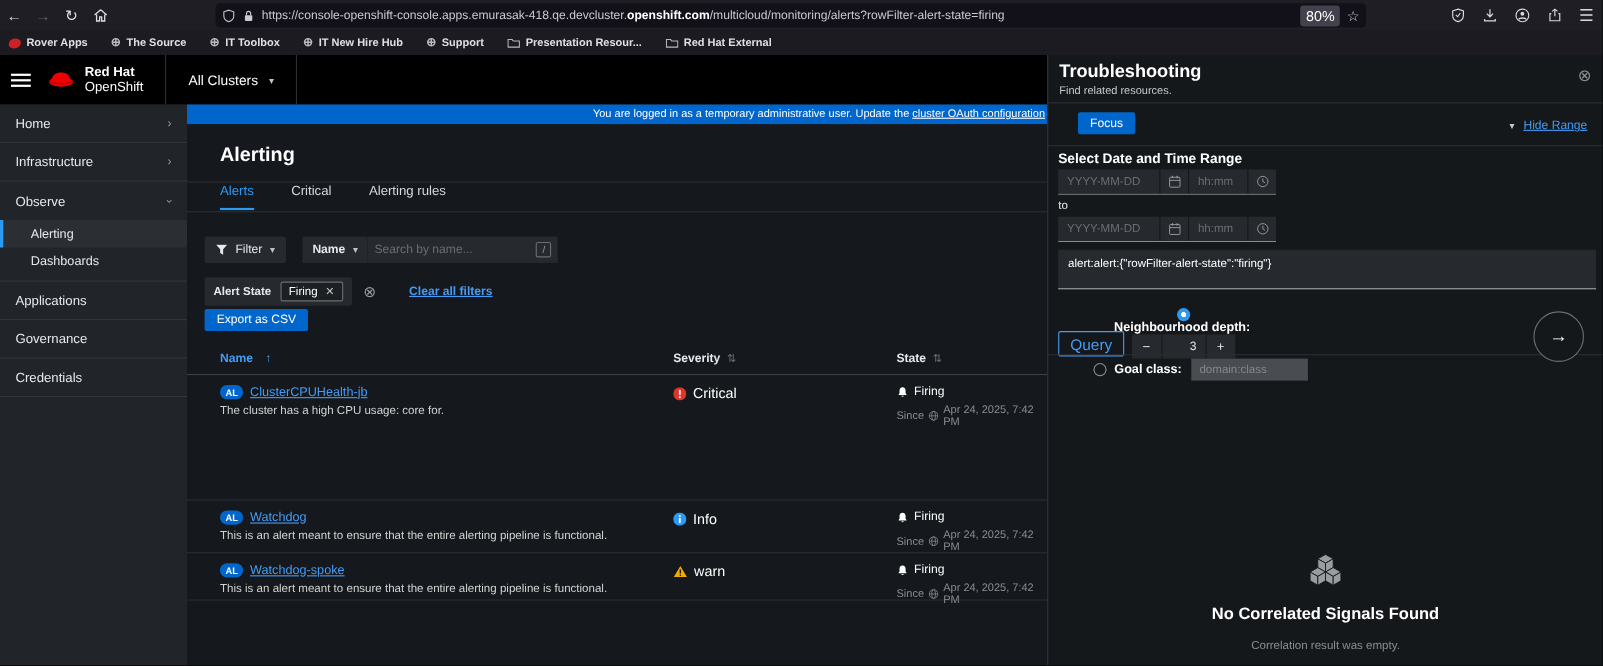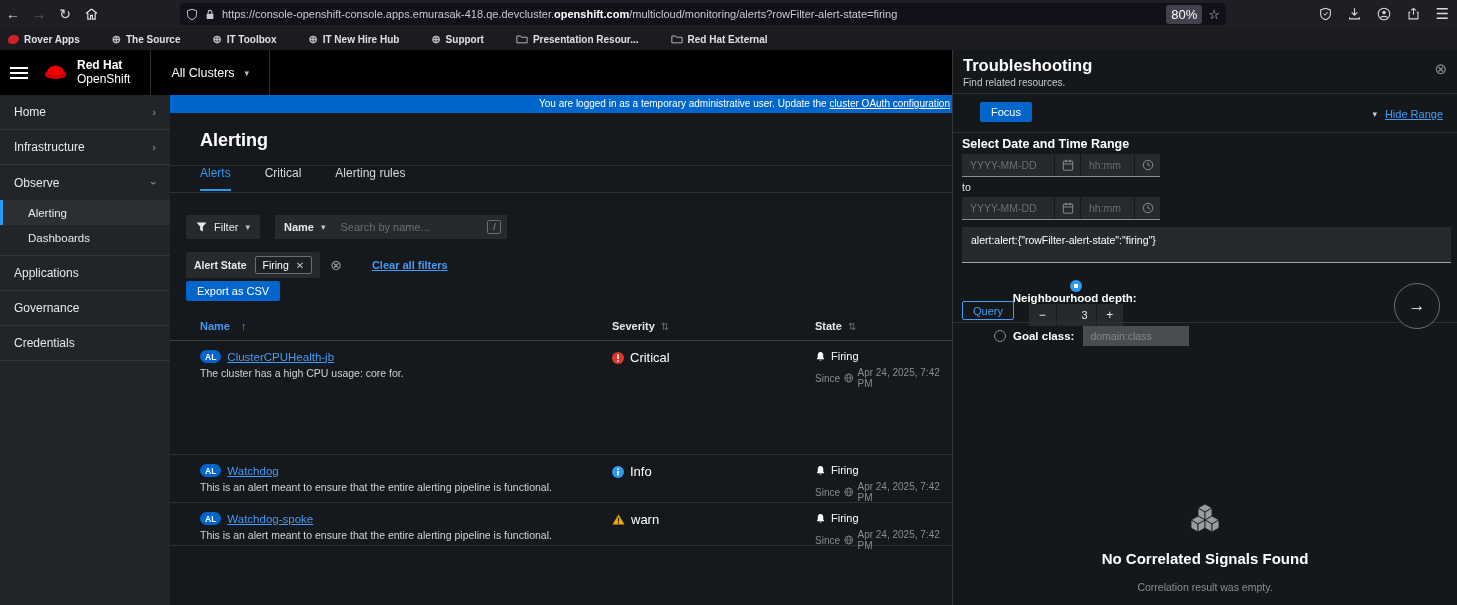--- a/index.html
+++ b/index.html
@@ -7,31 +7,31 @@
   .stage {
     position:relative; width:1457px; height:605px; overflow:hidden;
     font-family:"Liberation Sans", sans-serif; color:#e6e8ea; background:#14171a;
   }
   
   .browser-bar { position:absolute; left:0; top:0; width:1457px; height:28px;
     background:#1f1e25; display:flex; align-items:center; }
   .nav-btn { width:26px; height:22px; display:flex; align-items:center; justify-content:center;
     color:#dcdce2; font-size:14px; }
   .nav-btn.dim { color:#62616b; }
-  .urlbar { position:absolute; left:180px; top:3px; width:1046px; height:22px;
+  .urlbar { position:absolute; left:196px; top:3px; width:1046px; height:22px;
     background:#121019; border-radius:4px; display:flex; align-items:center; padding:0 6px; }
   .urlbar .url-text { flex:1; font-size:11px; color:#c9c9d1; white-space:nowrap; overflow:hidden; margin-left:6px;}
   .url-text b { color:#ffffff; font-weight:bold; }
   .zoom-badge { background:#42414d; color:#fff; font-size:13px; padding:2px 5px; border-radius:3px; margin:0 6px; }
   .star { color:#d8d8de; font-size:13px; }
   .browser-icons { position:absolute; right:8px; top:0; height:28px; display:flex; align-items:center; gap:16px; }
   .bicon { color:#d8d8de; display:flex; align-items:center; }
   
   .bookmarks-bar { position:absolute; left:0; top:28px; width:1457px; height:22px; background:#1c1b22;
-    display:flex; align-items:center; padding-left:8px; gap:32px; }
+    display:flex; align-items:center; padding-left:8px; gap:21px; }
   .bm { display:flex; align-items:center; gap:5px; font-size:10px; font-weight:bold; color:#dfe0e3; }
   .bm .globe-glyph { color:#b9bac0; font-size:11px; line-height:1; }
   .bm .rover-dot { width:11px; height:9px; background:#cf2027; border-radius:55% 45% 60% 40%; }
   
   .masthead { position:absolute; left:0; top:50px; width:952px; height:45px; background:#000;
     display:flex; align-items:center; }
   .hamburger { width:18px; height:12px; margin:0 14px 0 10px; display:flex; flex-direction:column; justify-content:space-between; }
   .hamburger span { display:block; height:2px; background:#fff; }
   .brand { display:flex; align-items:center; gap:8px; padding-right:20px; }
   .brand-text { font-size:12px; line-height:1.15; color:#fff; }
@@ -132,21 +132,21 @@
   .stepper { display:flex; }
   .stp { height:22px; background:#26292d; display:flex; align-items:center; justify-content:center;
     color:#e6e8ea; font-size:12px; }
   .stp.minus { width:27px; } .stp.plus { width:27px; border-left:1px solid #17191c; }
   .stp.val { width:40px; justify-content:flex-end; padding-right:8px; border-left:1px solid #17191c; font-size:11px; }
   .goal-wrap { display:flex; align-items:center; margin-left:32px; }
   .goal-input { width:106px; height:20px; background:#494c50; border:none; outline:none; color:#e6e8ea;
     font-size:10.5px; padding:0 7px; font-family:"Liberation Sans",sans-serif; }
   .goal-input::placeholder { color:#85888b; }
   .query-btn { position:absolute; left:9px; top:251px; background:transparent; border:1px solid #459cf7;
-    color:#459cf7; font-size:11px; border-radius:2px; padding:2.5px 10px; font-family:"Liberation Sans",sans-serif; }
+    color:#459cf7; font-size:14px; border-radius:2px; padding:2.5px 10px; font-family:"Liberation Sans",sans-serif; }
   .sec-divider { position:absolute; left:0; right:0; top:272px; border-top:1px solid #2b2e33; }
   .arrow-btn { position:absolute; right:17px; top:233px; width:46px; height:46px; border-radius:50%;
     border:1px solid #6a6e73; background:#15181b; display:flex; align-items:center; justify-content:center;
     color:#fff; font-size:17px; z-index:2; }
   .empty-state { position:absolute; left:0; right:0; top:452px; text-align:center; }
   .empty-title { font-size:15px; font-weight:bold; color:#fff; margin-top:16px; }
   .empty-sub { font-size:10.5px; color:#8a8d90; margin-top:14px; }
   svg { display:block; }
 </style>
 </head>

